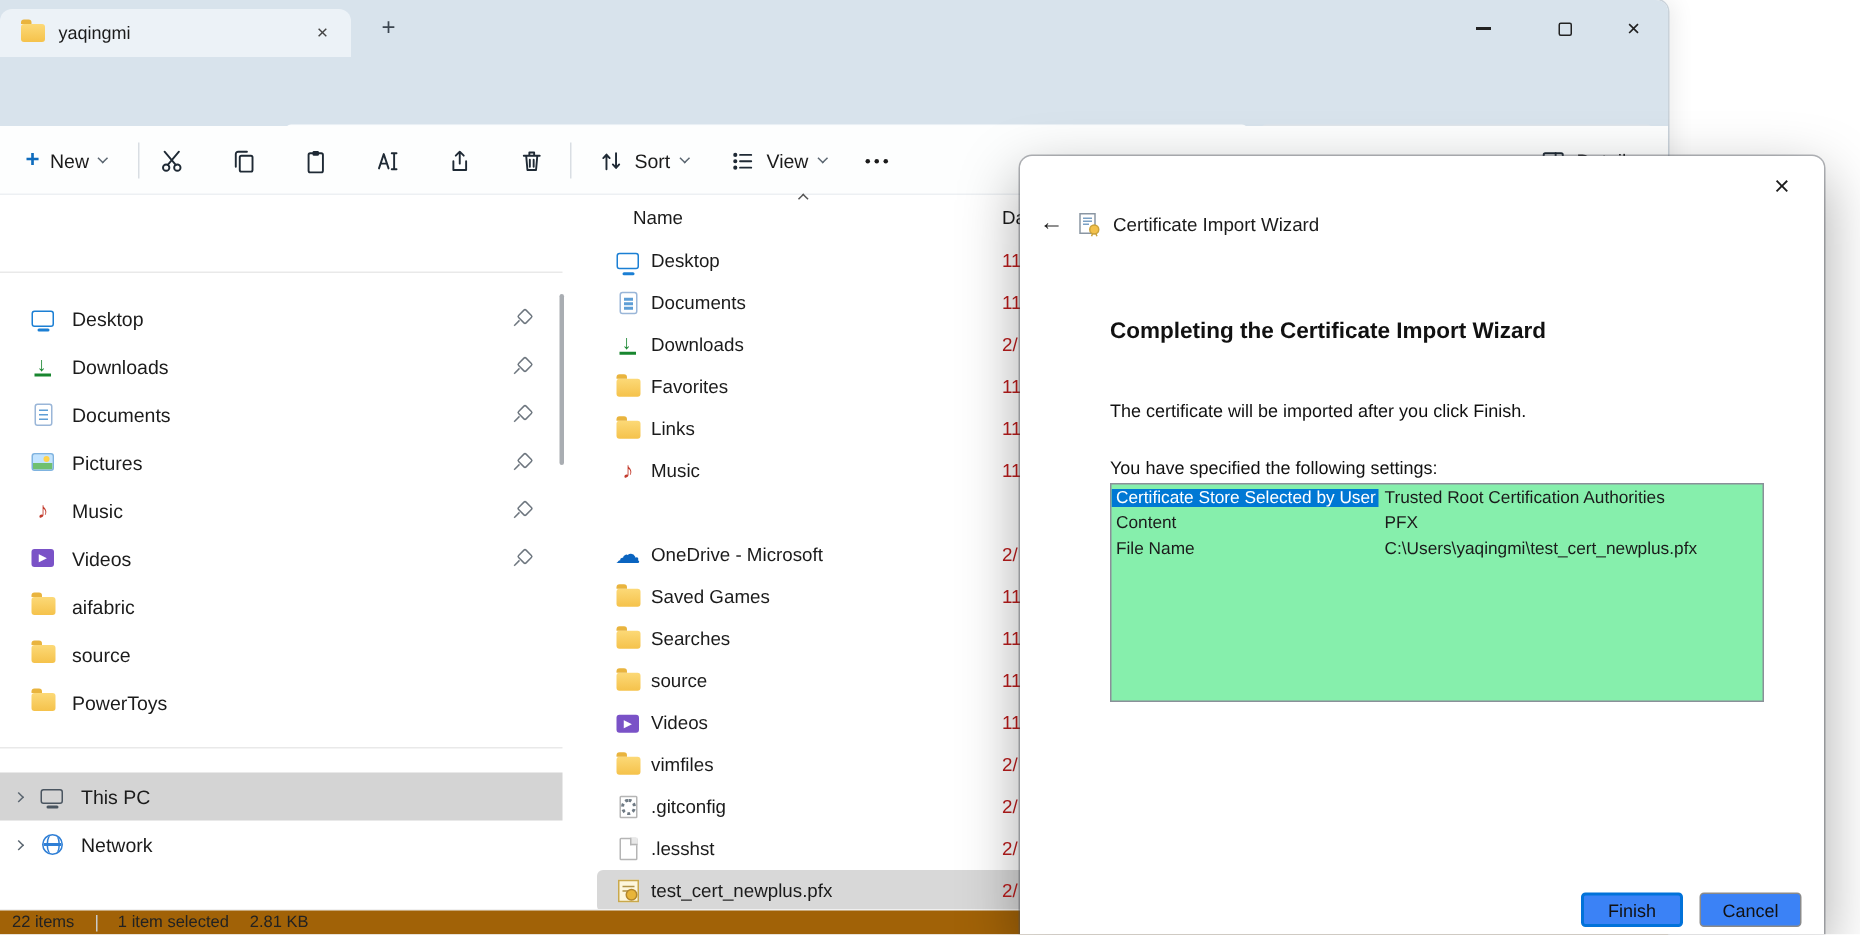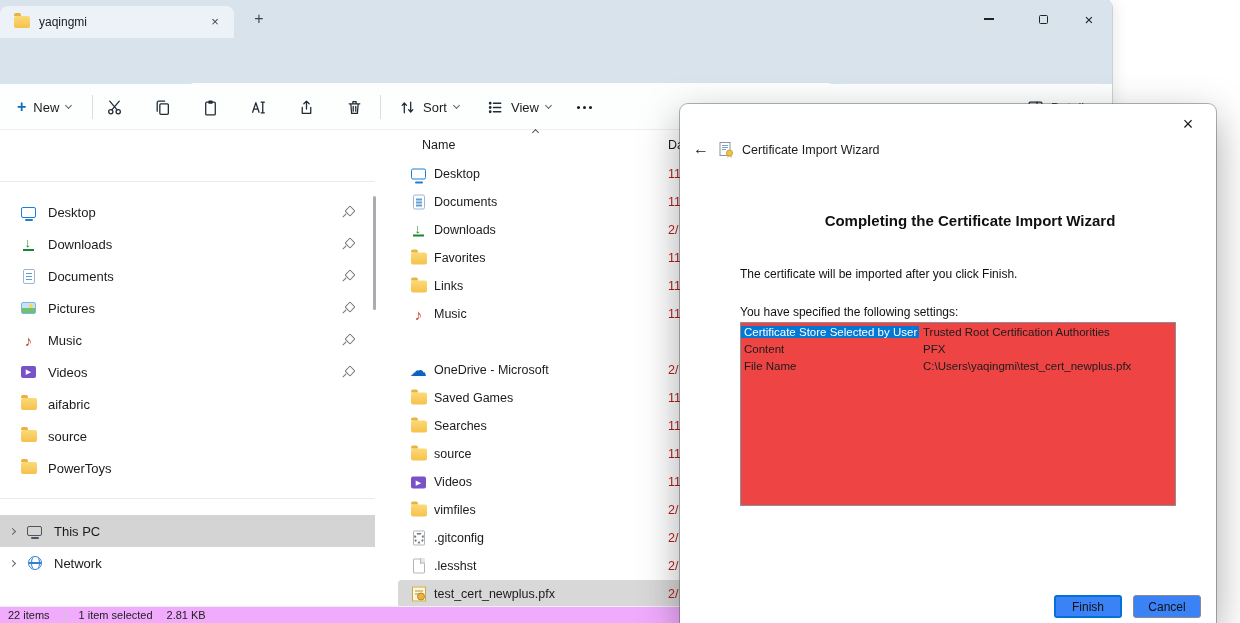--- a/index.html
+++ b/index.html
@@ -106,34 +106,34 @@
                     background:#e8b53a; border:1px solid #b3872c; }
 
   
   .flist-header { left:398px; top:134px; width:300px; height:22px; font-size:12.5px; color:#1b1b1b; }
   .frow { left:398px; width:320px; height:28px; border-radius:4px; font-size:12.5px; }
   .frow .icbox { position:absolute; left:12px; top:50%; transform:translateY(-50%); }
   .fname { position:absolute; left:36px; top:50%; transform:translateY(-50%); white-space:nowrap; }
   .fdate { position:absolute; left:270px; top:50%; transform:translateY(-50%); white-space:nowrap; color:#b91c1c; }
   .frow-sel { background:#d8d8d8; }
 
-  .statusbar { left:0; top:606px; width:1112px; height:17px; background:#f0abfc; border-top:1px solid #f0f0f0;
+  .statusbar { left:0; top:606px; width:1112px; height:17px; background:#a16207; border-top:1px solid #f0f0f0;
                display:flex; align-items:center; gap:14px; padding:0 8px; font-size:11px; color:#222; }
   .status-sep { width:1px; height:11px; background:#c9c9c9; }
 
   
   .dialog { left:680px; top:104px; width:536px; height:519px; background:#fff; border-radius:8px 8px 0 0;
             box-shadow:0 14px 40px rgba(0,0,0,.35), 0 0 0 1px rgba(90,96,104,.45); z-index:10; }
   .dlg-close { left:492px; top:6px; width:32px; height:28px; display:flex; align-items:center; justify-content:center;
                font-size:18px; color:#1b1b1b; }
   .dlg-back { left:10px; top:34px; width:22px; height:22px; font-size:16px; text-align:center; line-height:22px; color:#1b1b1b; }
   .dlg-titlerow { left:38px; top:37px; display:flex; align-items:center; gap:7px; font-size:12.5px; }
-  .dlg-heading { left:60px; top:108px; width:460px; font-size:15px; font-weight:bold; color:#111;text-align:center; }
+  .dlg-heading { left:60px; top:108px; width:460px; font-size:15px; font-weight:bold; color:#111; }
   .dlg-text { left:60px; font-size:12px; color:#111; }
-  .settings-box { left:60px; top:218px; width:436px; height:184px; background:#ef4444; border:1px solid #8a9099;
+  .settings-box { left:60px; top:218px; width:436px; height:146px; background:#86efac; border:1px solid #8a9099;
                   font-size:11.5px; overflow:hidden; }
   .set-row { display:flex; height:17px; align-items:center; }
   .set-key { width:178px; padding:0 4px 0 3px; white-space:nowrap; overflow:hidden; }
   .set-val { flex:1; padding:0 4px; white-space:nowrap; overflow:hidden; }
   .hl { background:#0078d4; color:#fff; }
   .dlg-btn { top:491px; width:68px; height:23px; background:#3b82f6; border-radius:3px; font-size:12px;
              display:flex; align-items:center; justify-content:center; color:#111; }
   .btn-default { border:2px solid #0272d9; }
   .btn-normal { border:1px solid #8a8a8a; }
 </style>

